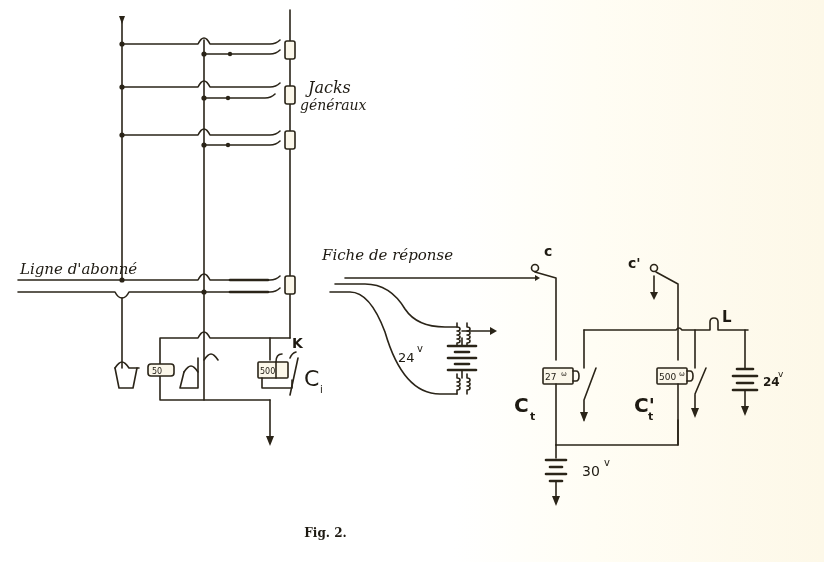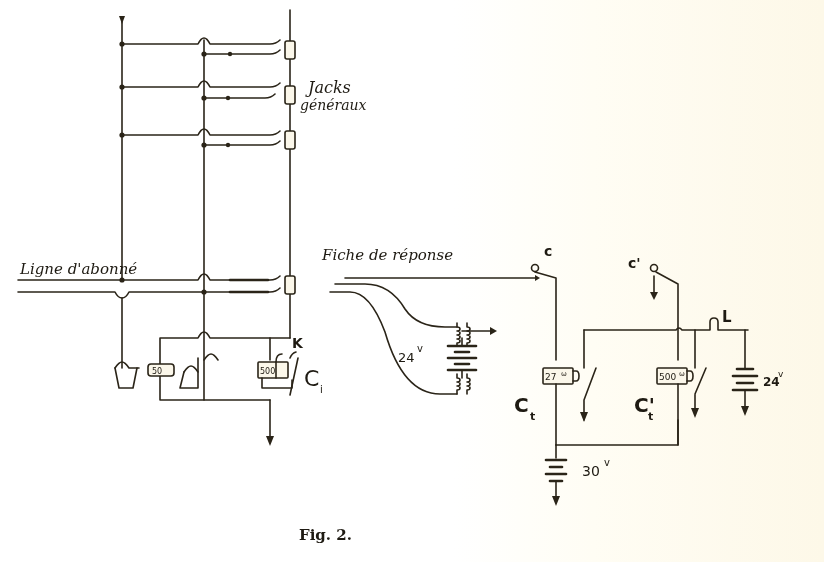--- a/index.html
+++ b/index.html
@@ -12,21 +12,21 @@
     #diagram { position: absolute; left: 0; top: 0; }
     .w { stroke: #2a2418; stroke-width: 1.6; fill: none; stroke-linecap: round; stroke-linejoin: round; }
     .wt { stroke: #2a2418; stroke-width: 2.6; fill: none; stroke-linecap: round; }
     .dot { fill: #2a2418; }
     .box { stroke: #2a2418; stroke-width: 1.6; fill: #fbf7ea; }
     .lbl-it { font-family: "DejaVu Serif", serif; font-style: italic; fill: #1e1a12; }
     .lbl-b { font-family: "DejaVu Sans", sans-serif; font-weight: bold; fill: #1e1a12; }
     .lbl-s { font-family: "DejaVu Sans", sans-serif; fill: #1e1a12; }
     .caption {
       position: absolute; left: 0; width: 651px; top: 526px; text-align: center;
-      font-family: "DejaVu Serif", serif; font-weight: bold; font-size: 15px; color: #1e1a12;
+      font-family: "DejaVu Serif", serif; font-weight: bold; font-size: 12px; color: #1e1a12;
     }
   </style>
 </head>
 <body>
 
 <svg id="diagram" width="824" height="562" viewBox="0 0 824 562">
 
   <g>
 
     <line class="w" x1="122" y1="18" x2="122" y2="280"></line>

